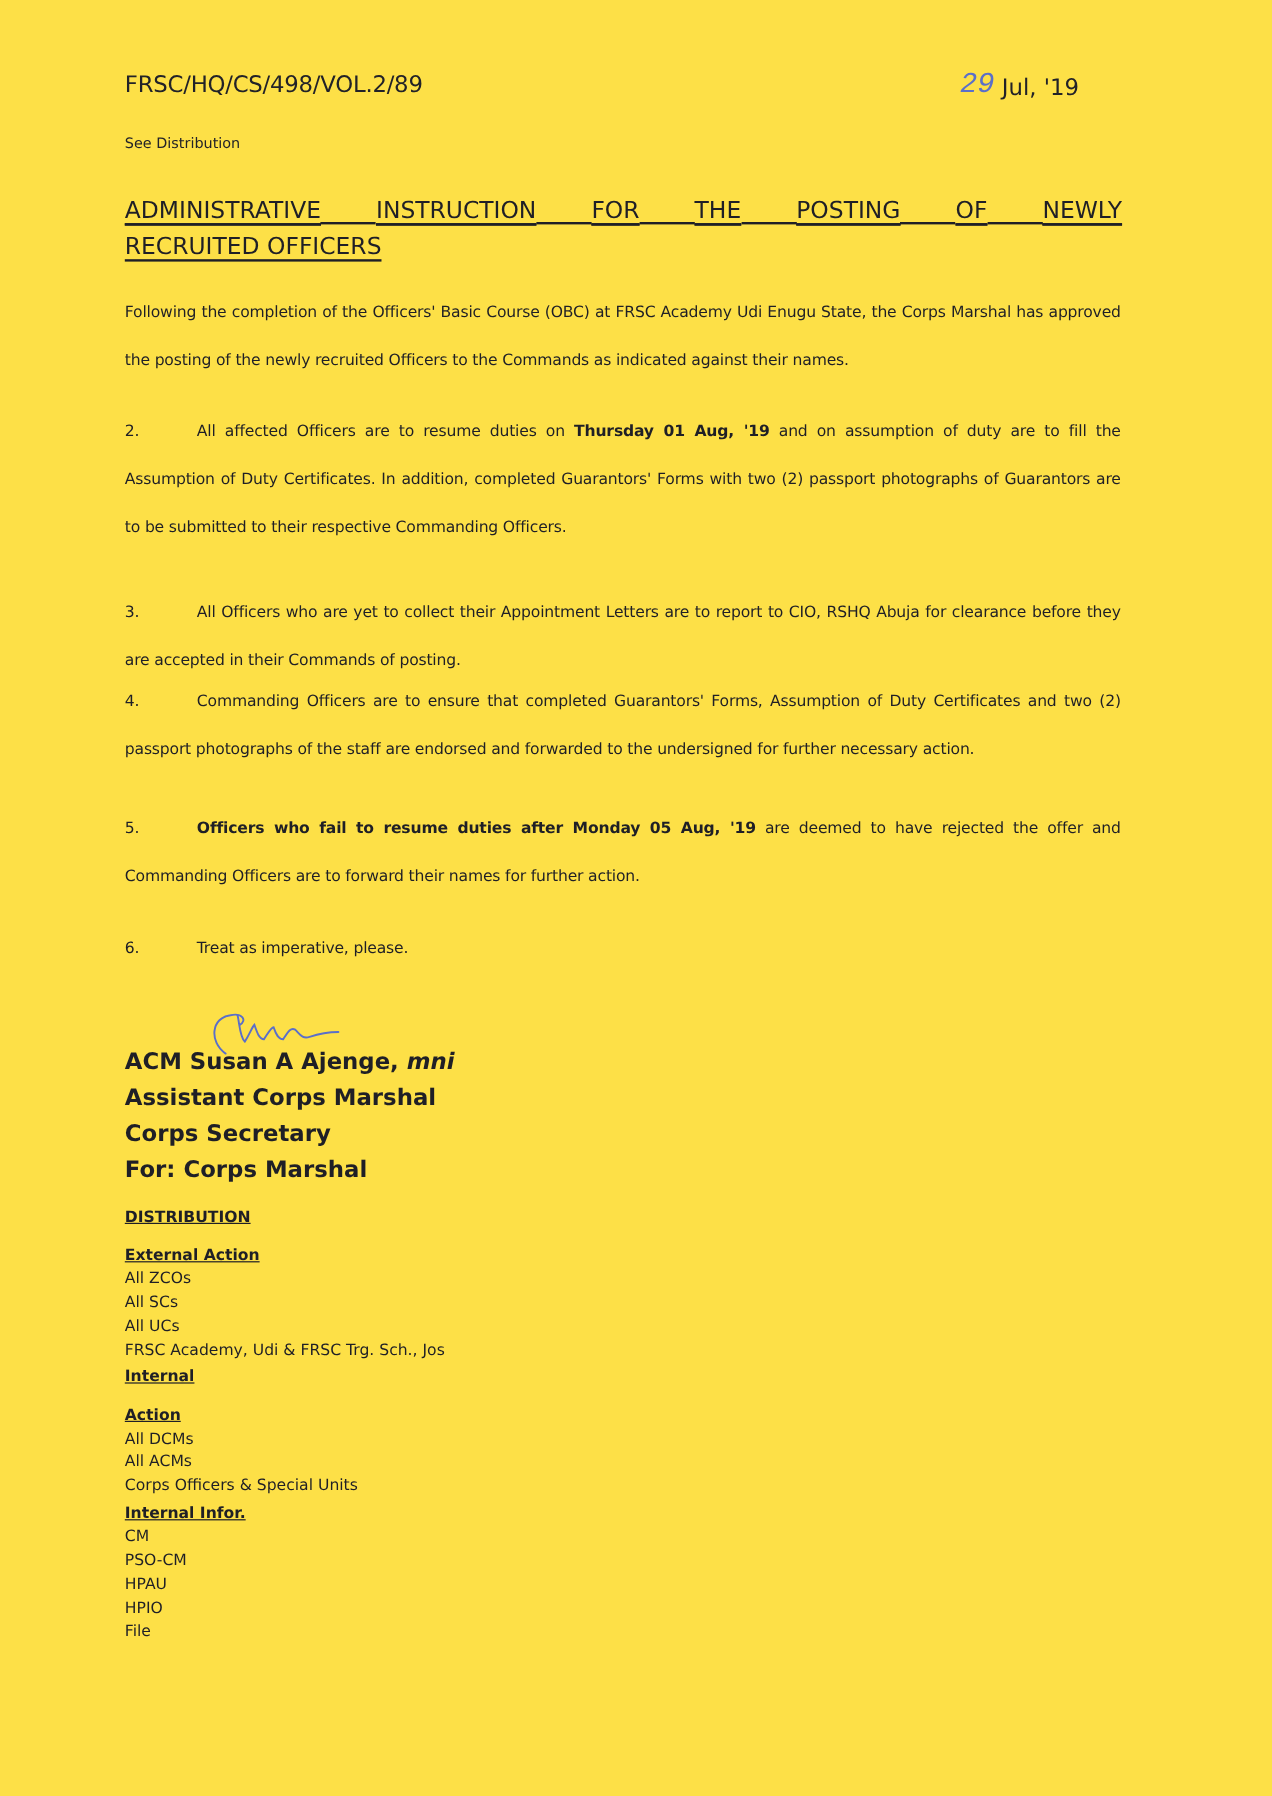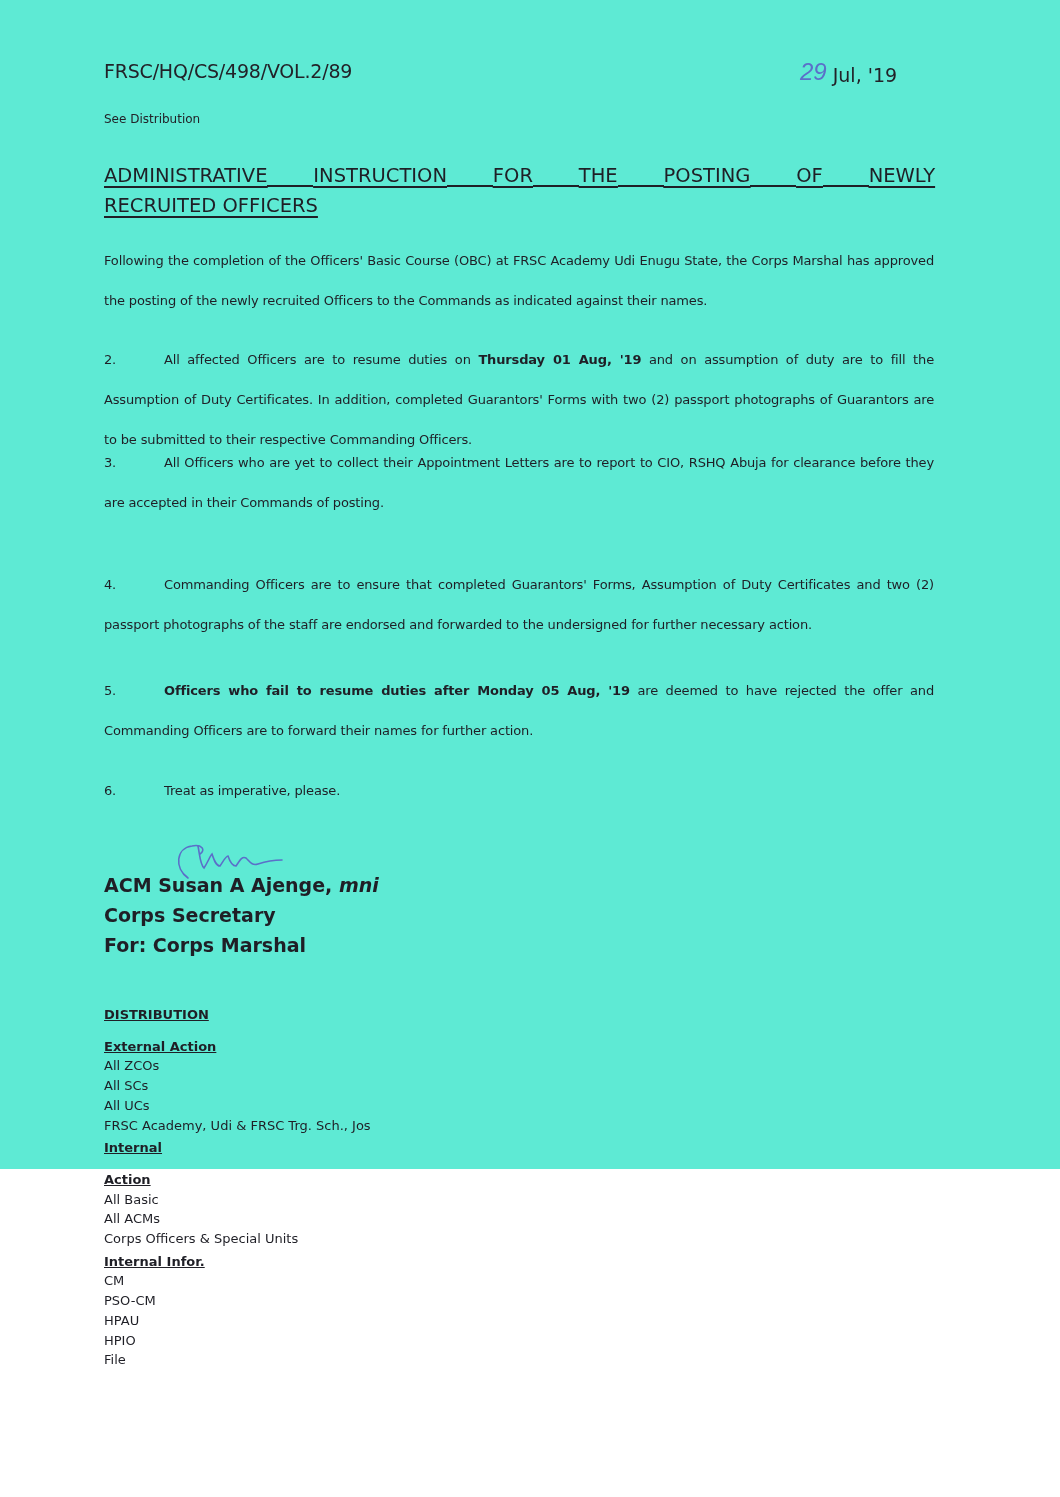--- a/index.html
+++ b/index.html
@@ -12,40 +12,40 @@
       height: 1497px;
       position: relative;
       overflow: hidden;
       font-family: "DejaVu Sans", sans-serif;
       color: #1c1c22;
     }
     .page {
       position: absolute;
       left: 0; top: 0;
       width: 1060px;
-      height: 1169px;
-      background: #5eead4;
+      height: 1497px;
+      background: #fde047;
     }
     .abs { position: absolute; }
 
     .ref {
       left: 104px; top: 60px;
       font-size: 19px;
       letter-spacing: -0.2px;
       color: #222228;
     }
     .date {
       left: 800px; top: 60px;
       font-size: 19px;
       color: #222228;
       white-space: nowrap;
     }
     .date .hand {
       color: #5b6fc9;
-      font-family: Liberation Sans, sans-serif;
+      font-family: Liberation Mono, monospace;
       font-style: italic;
       font-size: 24px;
       margin-right: 6px;
       position: relative;
       top: -2px;
     }
     .addressee {
       left: 104px; top: 112px;
       font-size: 12px;
       color: #222228;
@@ -87,21 +87,21 @@
       text-align: justify;
       letter-spacing: -0.15px;
     }
     .para .num {
       display: inline-block;
       width: 60px;
     }
     .para b { font-weight: bold; }
     .p1 { top: 241px; }
     .p2 { top: 340px; }
-    .p3 { top: 443px; }
+    .p3 { top: 491px; }
     .p4 { top: 565px; }
     .p5 { top: 671px; }
     .p6 { top: 771px; }
 
     .signature {
       left: 170px; top: 838px;
       width: 120px; height: 44px;
     }
     .sig-block {
       left: 104px; top: 870px;
@@ -183,34 +183,35 @@
     <span class="num">6.</span><span>Treat as imperative, please.</span>
   </div>
 
   <svg class="abs signature" viewBox="0 0 120 44">
     <path d="M18 40 C 4 30, 6 10, 22 8 C 32 6, 36 12, 30 16" fill="none" stroke="#5b6fc9" stroke-width="1.6" stroke-linecap="round"></path>
     <path d="M28 8 C 30 18, 30 26, 34 30 C 38 24, 40 18, 42 16 C 44 22, 46 28, 50 28 C 54 22, 56 18, 58 18 C 60 24, 62 28, 66 28 C 70 22, 72 18, 76 20 C 80 24, 82 28, 88 26 C 94 24, 104 22, 112 22" fill="none" stroke="#5b6fc9" stroke-width="1.6" stroke-linecap="round"></path>
   </svg>
 
   <div class="abs sig-block">
     <div><span>ACM Susan A Ajenge, </span><span class="mni">mni</span></div>
+    <div>Assistant Corps Marshal</div>
     <div>Corps Secretary</div>
     <div>For: Corps Marshal</div>
   </div>
 
   <div class="abs dist">
     <div class="hdr">DISTRIBUTION</div>
     <div class="hdr">External Action</div>
     <div>All ZCOs</div>
     <div>All SCs</div>
     <div>All UCs</div>
     <div>FRSC Academy, Udi &amp; FRSC Trg. Sch., Jos</div>
     <div class="hdr gap-top">Internal</div>
     <div class="hdr">Action</div>
-    <div>All Basic</div>
+    <div>All DCMs</div>
     <div>All ACMs</div>
     <div>Corps Officers &amp; Special Units</div>
     <div class="hdr gap-top">Internal Infor.</div>
     <div>CM</div>
     <div>PSO-CM</div>
     <div>HPAU</div>
     <div>HPIO</div>
     <div>File</div>
   </div>
 

